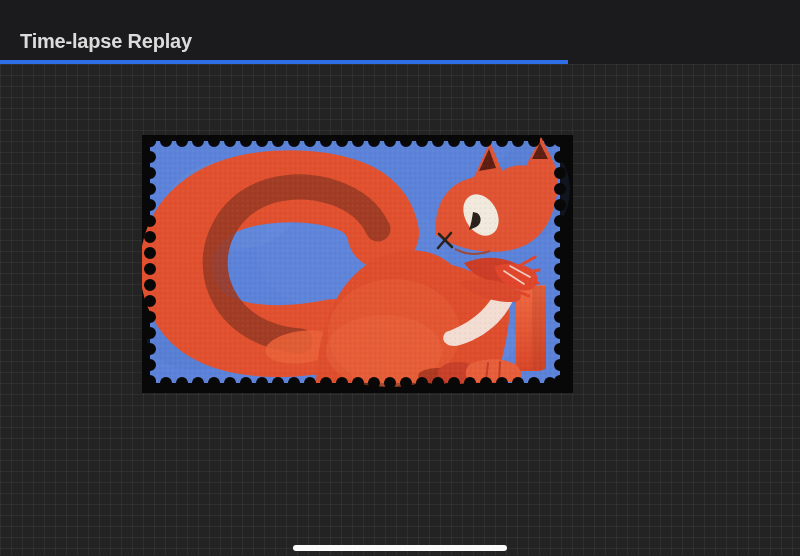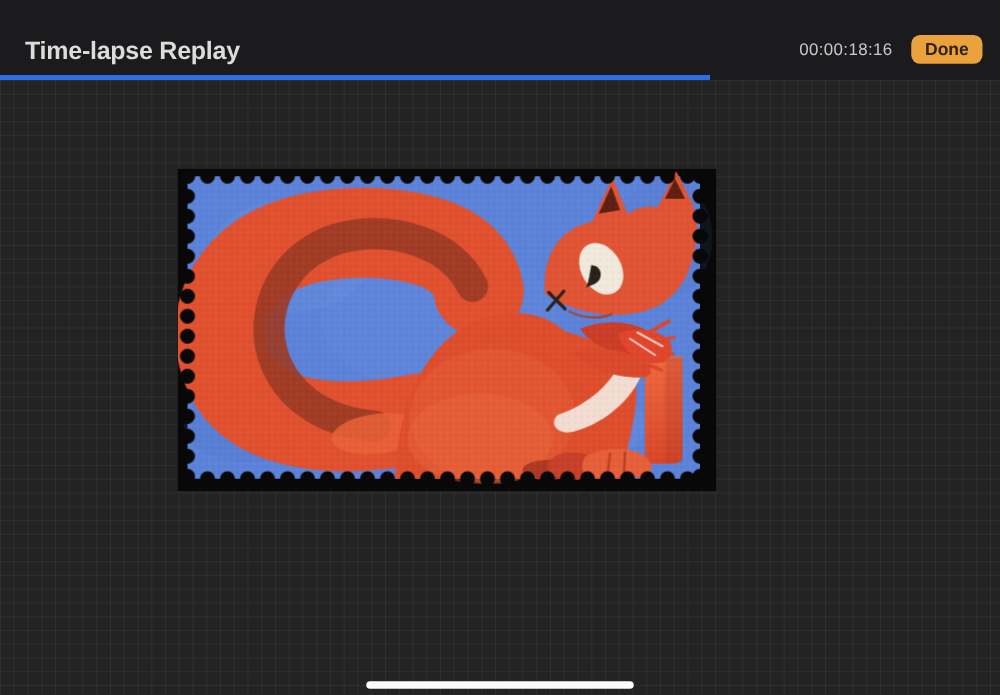--- a/index.html
+++ b/index.html
@@ -57,24 +57,20 @@
 </style>
 </head>
 <body>
 
 <div class="screen">
 
   <div class="drag-handle"></div>
 
   <div class="header">
     <div class="page-title">Time-lapse Replay</div>
-    <div class="header-right">
-      <span class="timestamp">00:00:18:16</span>
-      <button class="done-button">Done</button>
-    </div>
   </div>
 
   <div class="progress-track">
     <div class="progress-fill" style="width: 71%;"></div>
   </div>
 
   <div class="canvas-area">
 
     <svg class="stamp-artwork" viewBox="0 0 431 258" width="431" height="258">
       <defs>

